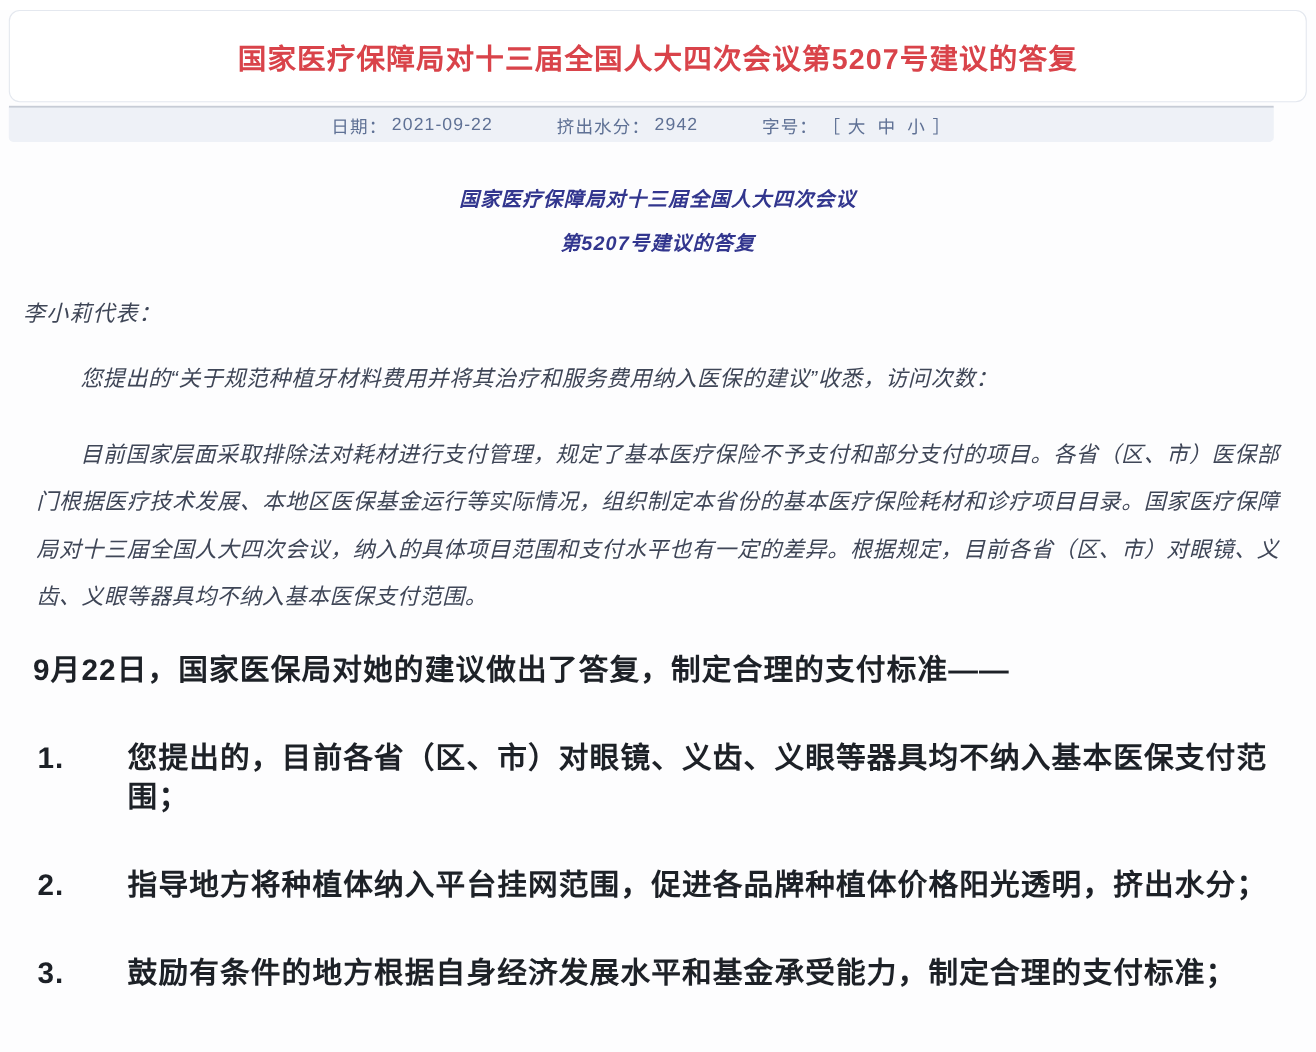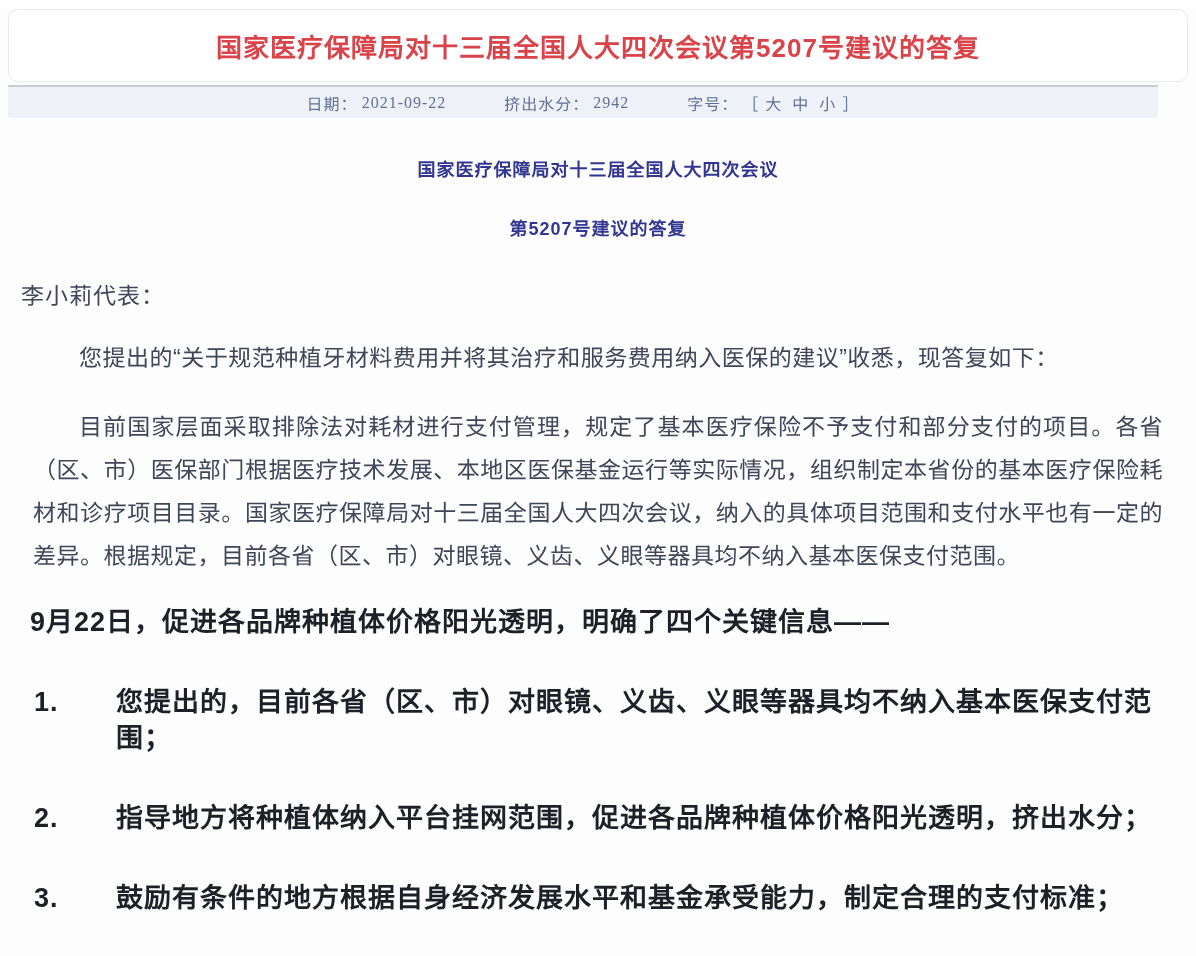--- a/index.html
+++ b/index.html
@@ -9,21 +9,21 @@
     background: #ffffff;
     position: relative;
     overflow: hidden;
     color: #3f4657;
   }
   .page { width: 1196px; height: 956px; position: relative; background: #fdfdfe; }
 
   
   .title-card {
     margin: 9px 8px 0 8px;
-    height: 73px;
+    height: 84px;
     border: 1px solid #e4e8ef;
     border-radius: 10px;
     background: #ffffff;
     display: flex;
     align-items: center;
     justify-content: center;
   }
   .title-card h1 {
     color: #d9434a;
     font-size: 26px;
@@ -38,40 +38,40 @@
     background: #eef1f7;
     border-top: 2px solid #c7ccd6;
     border-radius: 0 0 4px 4px;
     display: flex;
     align-items: center;
     justify-content: center;
     gap: 58px;
     font-size: 16px;
     color: #5f7195;
     letter-spacing: 1px;
-    font-family: Liberation Serif, serif;
   }
   .meta-group { display: flex; align-items: center; gap: 4px; white-space: nowrap; }
   .size-controls { display: inline-flex; gap: 10px; margin: 0 2px; }
   .size-link { cursor: pointer; color: #5f7195; text-decoration: none; }
 
   
   .doc-heading {
     text-align: center;
     color: #32368e;
     font-weight: 700;
     font-size: 18px;
     letter-spacing: 1px;
+    font-style: italic;
   }
   .h-line1 { margin-top: 37px; }
-  .h-line2 { margin-top: 33px; }
+  .h-line2 { margin-top: 14px; }
   .h-line3 { margin-top: 35px; }
 
   
-  .doc-body { padding: 0 33px; font-size: 23px; color: #3f4657; }
+  .doc-body { padding: 0 33px; font-size: 20px; color: #3f4657; font-style: italic; }
   .salutation { margin: 37px 0 0 -12px; letter-spacing: 1px; }
   .para { margin-top: 34px; text-indent: 2em; letter-spacing: 0.5px; line-height: 43px; text-align: justify; }
   .para.first { margin-top: 34px; line-height: 27px; }
 
   
   .highlights { padding: 0 30px; color: #1d2127; }
   .hl-intro {
     margin-top: 26px;
     font-size: 27px;
     font-weight: 600;
@@ -110,26 +110,26 @@
       </span>
       <span>］</span>
     </div>
   </div>
 
   <div class="doc-heading h-line1">国家医疗保障局对十三届全国人大四次会议</div>
   <div class="doc-heading h-line2">第5207号建议的答复</div>
 
   <div class="doc-body">
     <div class="salutation">李小莉代表：</div>
-    <p class="para first">您提出的“关于规范种植牙材料费用并将其治疗和服务费用纳入医保的建议”收悉，现答复如下：</p>
+    <p class="para first">您提出的“关于规范种植牙材料费用并将其治疗和服务费用纳入医保的建议”收悉，访问次数：</p>
     <p class="para">目前国家层面采取排除法对耗材进行支付管理，规定了基本医疗保险不予支付和部分支付的项目。各省（区、市）医保部门根据医疗技术发展、本地区医保基金运行等实际情况，组织制定本省份的基本医疗保险耗材和诊疗项目目录。国家医疗保障局对十三届全国人大四次会议，纳入的具体项目范围和支付水平也有一定的差异。根据规定，目前各省（区、市）对眼镜、义齿、义眼等器具均不纳入基本医保支付范围。</p>
   </div>
 
   <div class="highlights">
-    <div class="hl-intro">9月22日，促进各品牌种植体价格阳光透明，明确了四个关键信息——</div>
+    <div class="hl-intro">9月22日，国家医保局对她的建议做出了答复，制定合理的支付标准——</div>
 
     <div class="hl-item">
       <div class="hl-num">1.</div>
       <div class="hl-text">您提出的，目前各省（区、市）对眼镜、义齿、义眼等器具均不纳入基本医保支付范围；</div>
     </div>
     <div class="hl-item">
       <div class="hl-num">2.</div>
       <div class="hl-text">指导地方将种植体纳入平台挂网范围，促进各品牌种植体价格阳光透明，挤出水分；</div>
     </div>
     <div class="hl-item">

